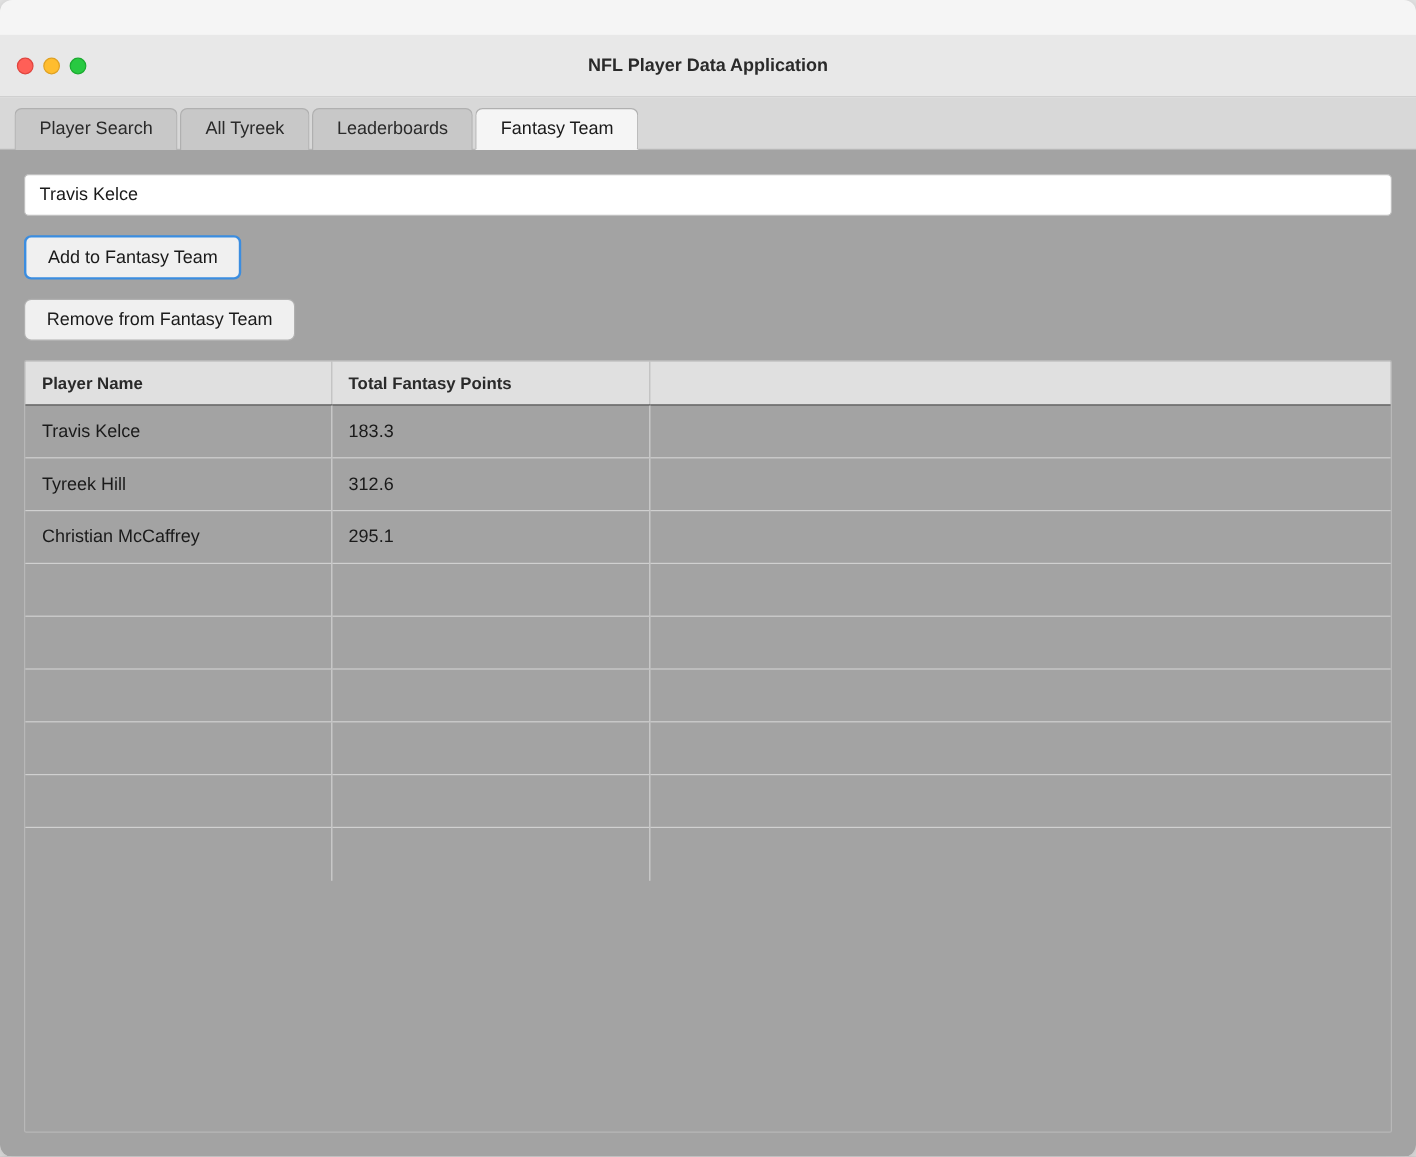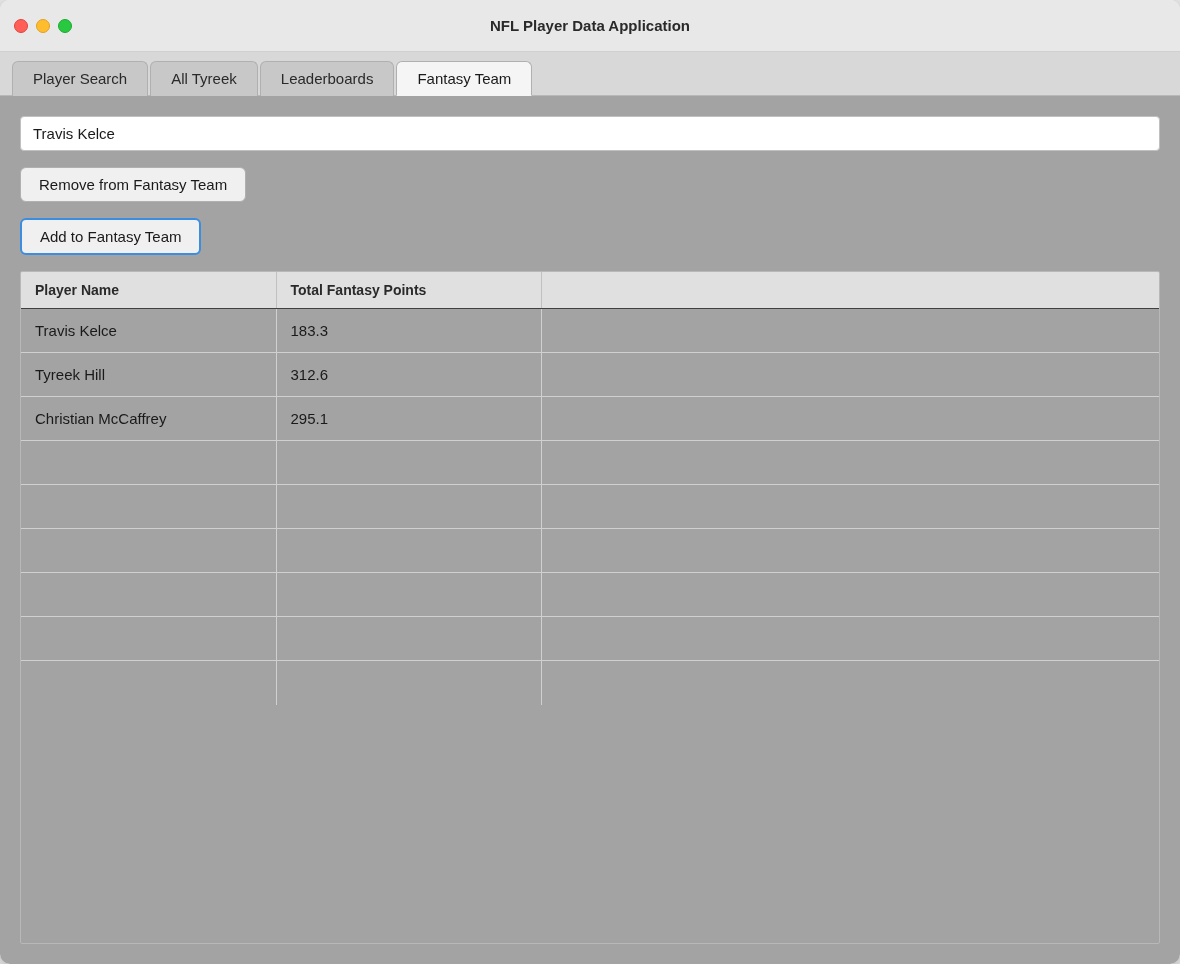--- a/index.html
+++ b/index.html
@@ -32,20 +32,21 @@
     
     .titlebar {
       height: 52px;
       background: #e8e8e8;
       border-bottom: 1px solid #d0d0d0;
       display: flex;
       align-items: center;
       justify-content: center;
       position: relative;
       flex-shrink: 0;
+      margin-top: 29px;
     }
 
     .traffic-lights {
       position: absolute;
       left: 14px;
       display: flex;
       gap: 8px;
       align-items: center;
     }
 
@@ -228,28 +229,28 @@
     <div class="tab active">
       <span>Fantasy Team</span>
     </div>
   </div>
 
   <div class="content">
 
     <input type="text" class="search-input" value="Travis Kelce" style="">
 
     <div>
+      <button class="btn-add">
+        <span>Add to Fantasy Team</span>
+      </button>
+    </div>
+
+    <div>
       <button class="btn-remove">
         <span>Remove from Fantasy Team</span>
-      </button>
-    </div>
-
-    <div>
-      <button class="btn-add">
-        <span>Add to Fantasy Team</span>
       </button>
     </div>
 
     <div class="table-container">
       <table>
         <colgroup>
           <col class="col-name">
           <col class="col-points">
           <col class="col-extra">
         </colgroup>

